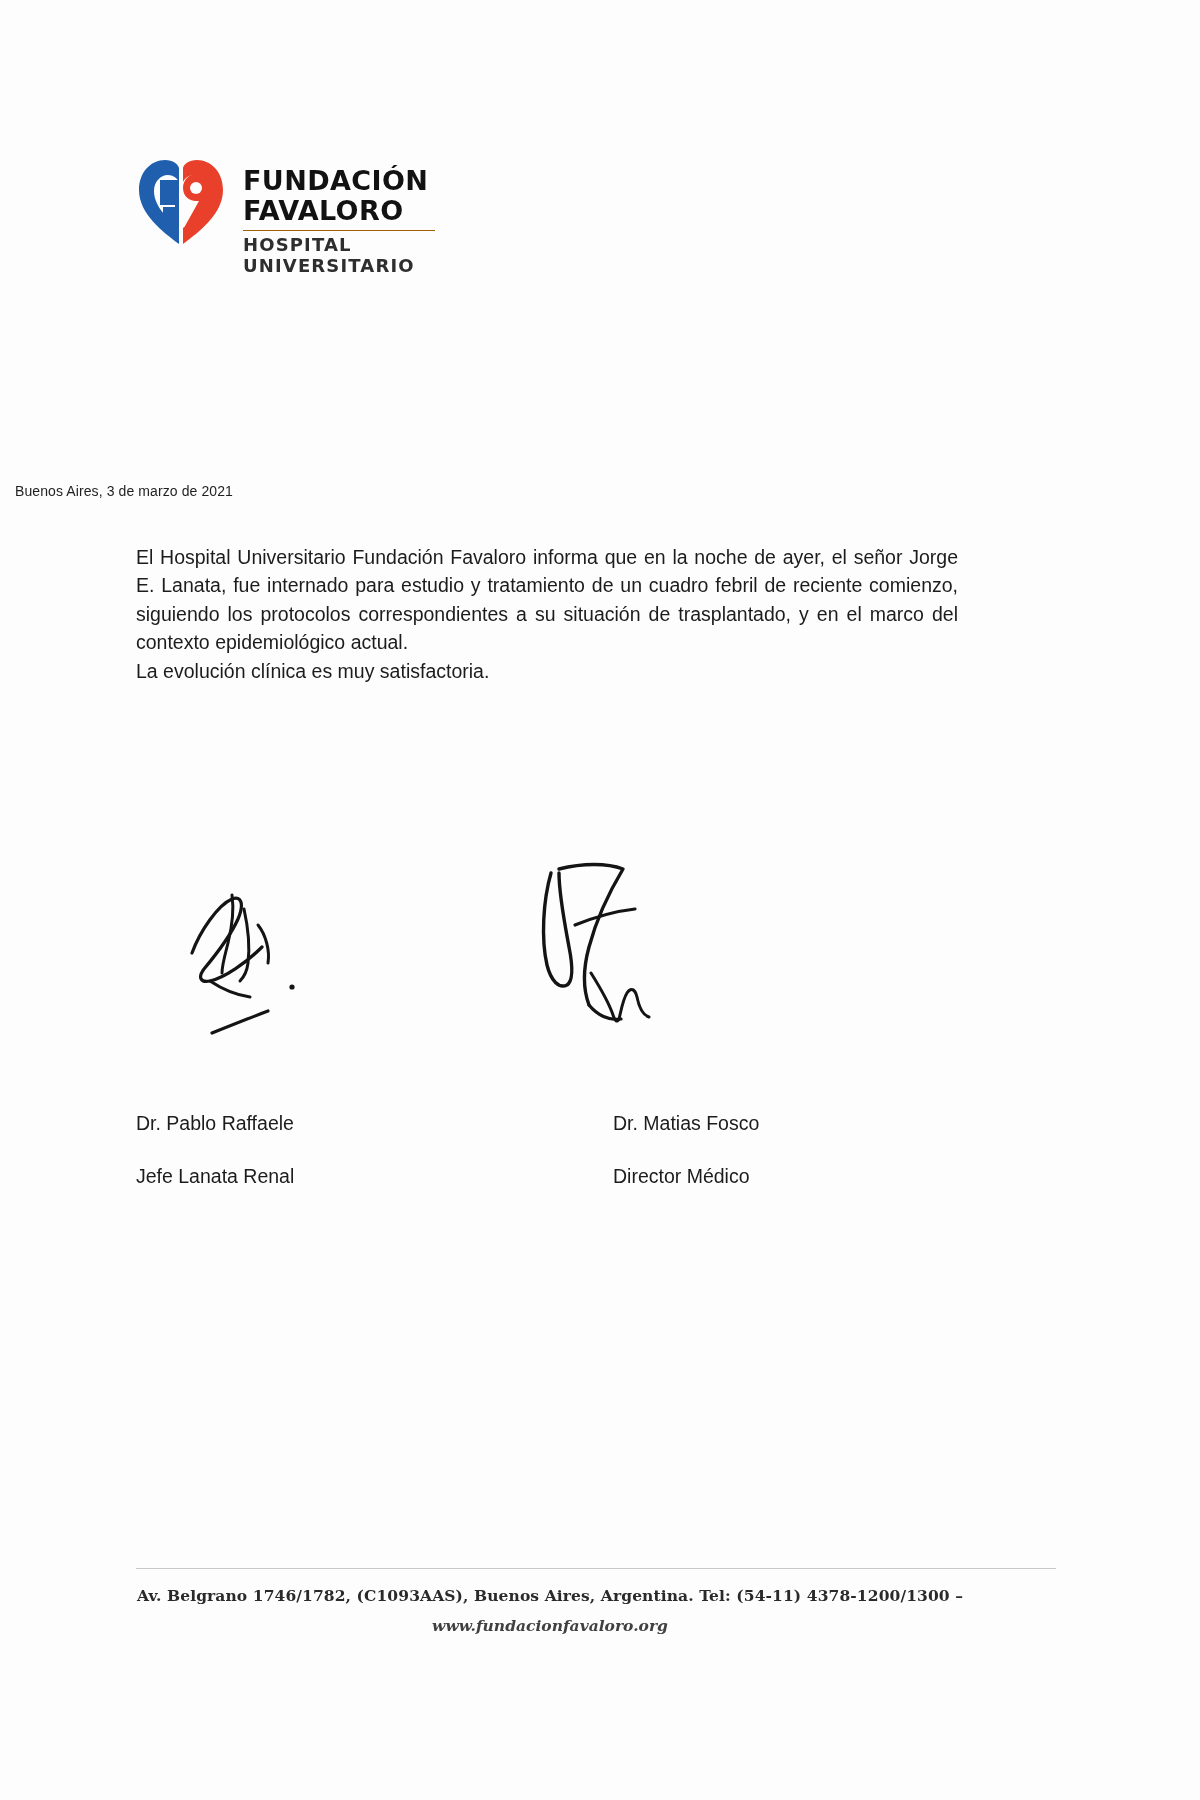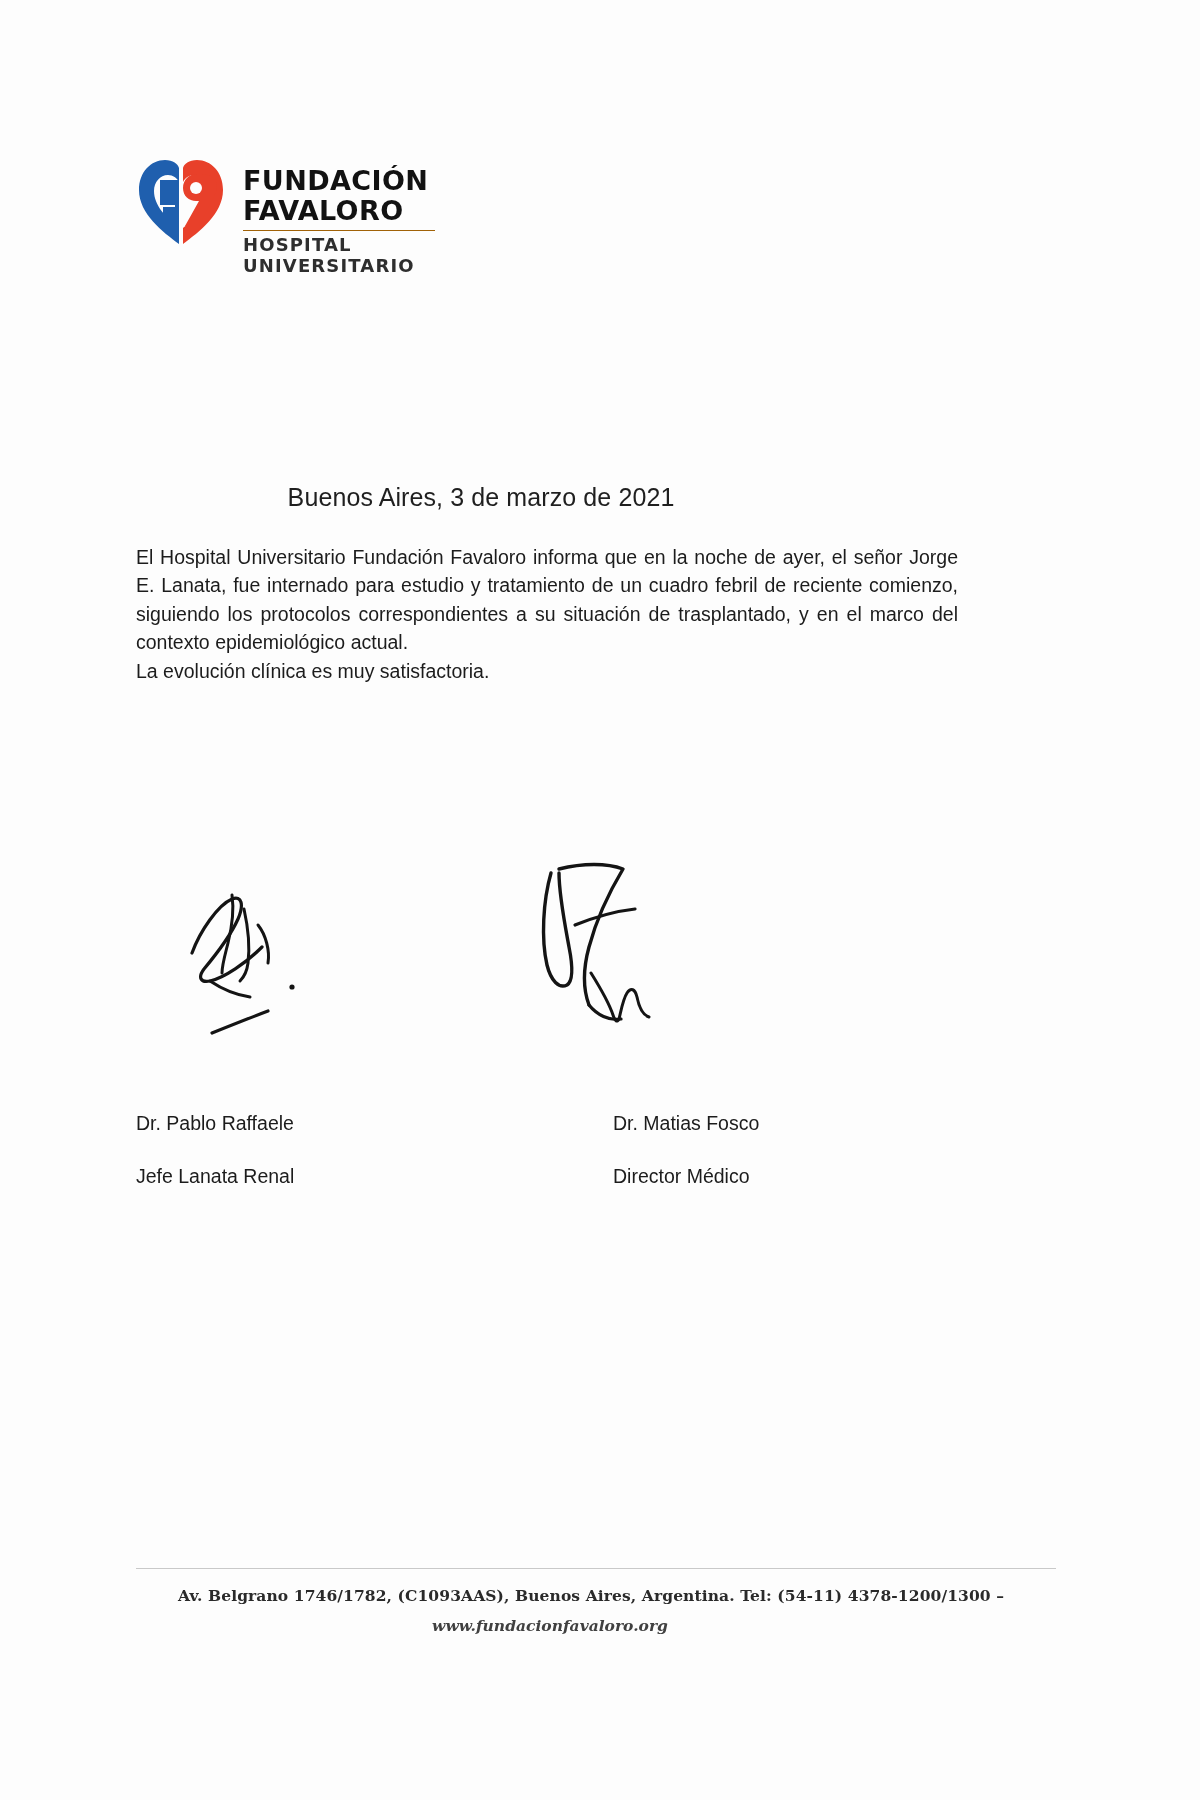--- a/index.html
+++ b/index.html
@@ -60,24 +60,25 @@
     padding-top: 3px;
     width: 192px;
   }
 
   
   .date-line {
     position: absolute;
     left: 0;
     top: 483px;
     width: 962px;
-    text-align: center;
-    font-size: 25px;
+    text-align: left;
+    font-size: 14px;
     letter-spacing: 0.1px;
     color: #1f1f1f;
+    padding-left: 15px;
   }
 
   
   .body-block {
     position: absolute;
     left: 136px;
     top: 543px;
     width: 822px;
   }
   .para {
@@ -142,21 +143,20 @@
     position: absolute;
     left: 0;
     top: 1586px;
     width: 1100px;
     text-align: center;
     font-family: "DejaVu Serif", serif;
     font-weight: 700;
     font-size: 15.5px;
     color: #2a2a2a;
     letter-spacing: 0.1px;
-    margin-left: 41px;
   }
   .footer-url {
     position: absolute;
     left: 0;
     top: 1616px;
     width: 1100px;
     text-align: center;
     font-family: "DejaVu Serif", serif;
     font-style: italic;
     font-weight: 700;

